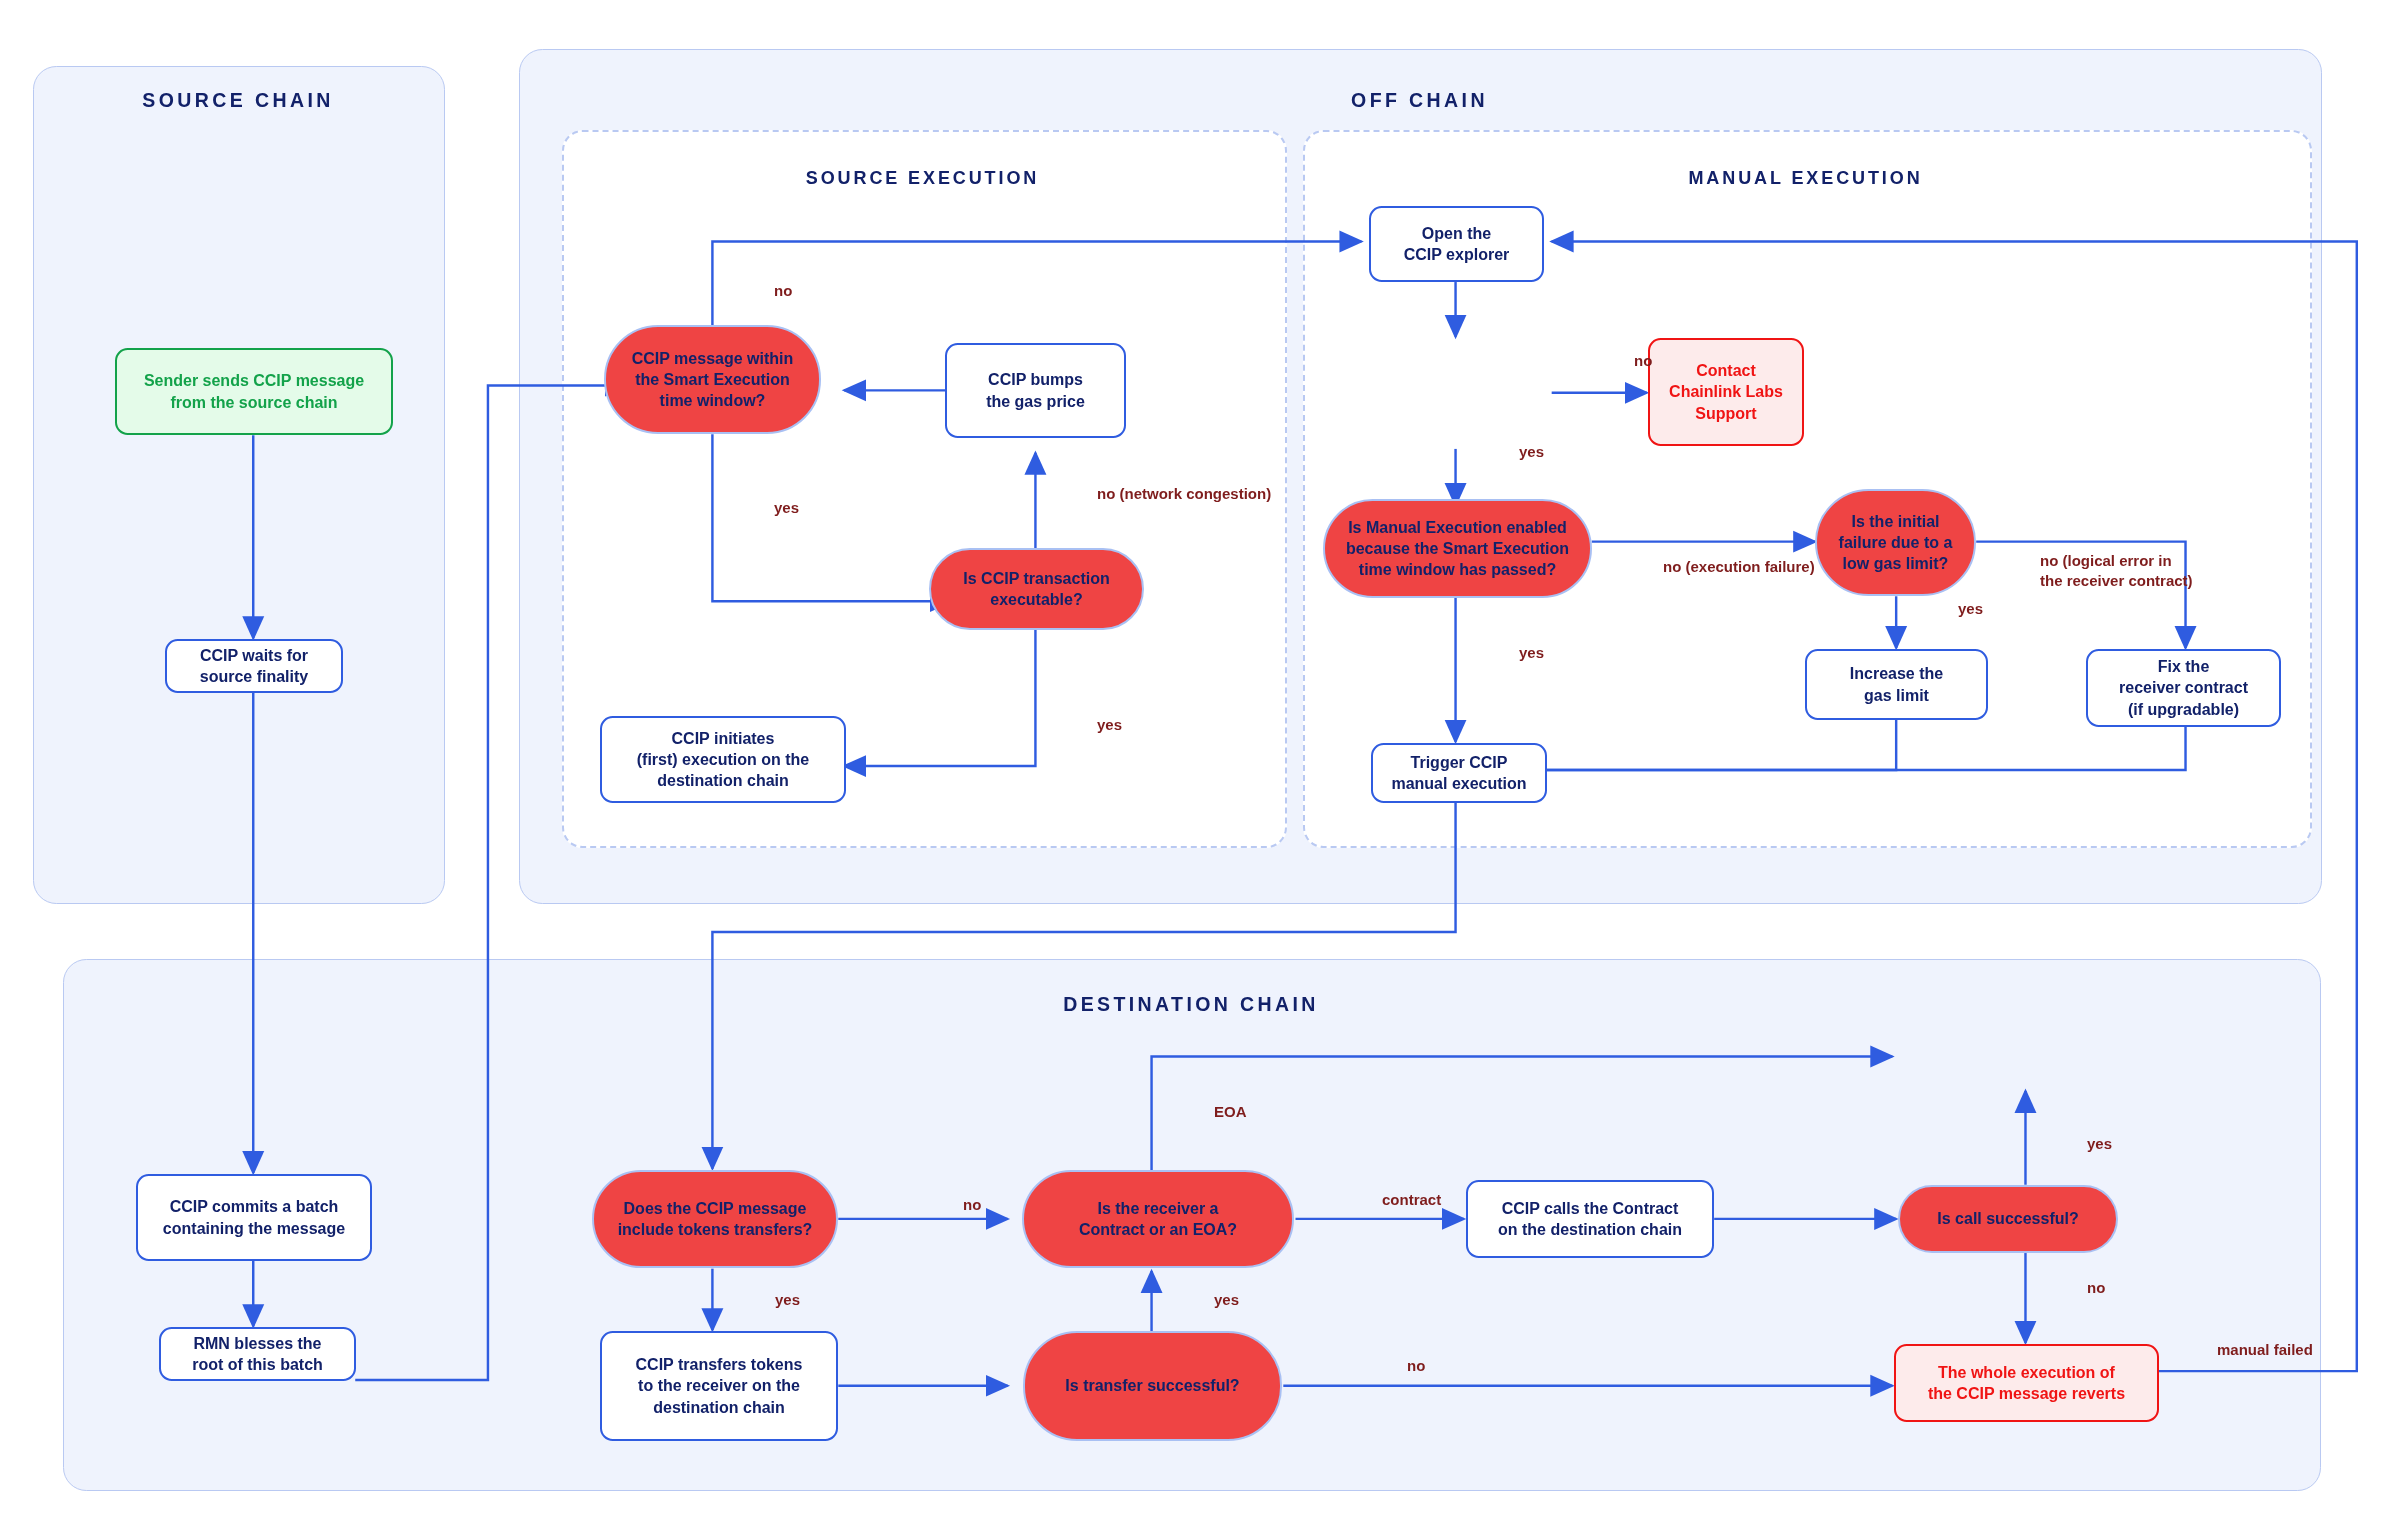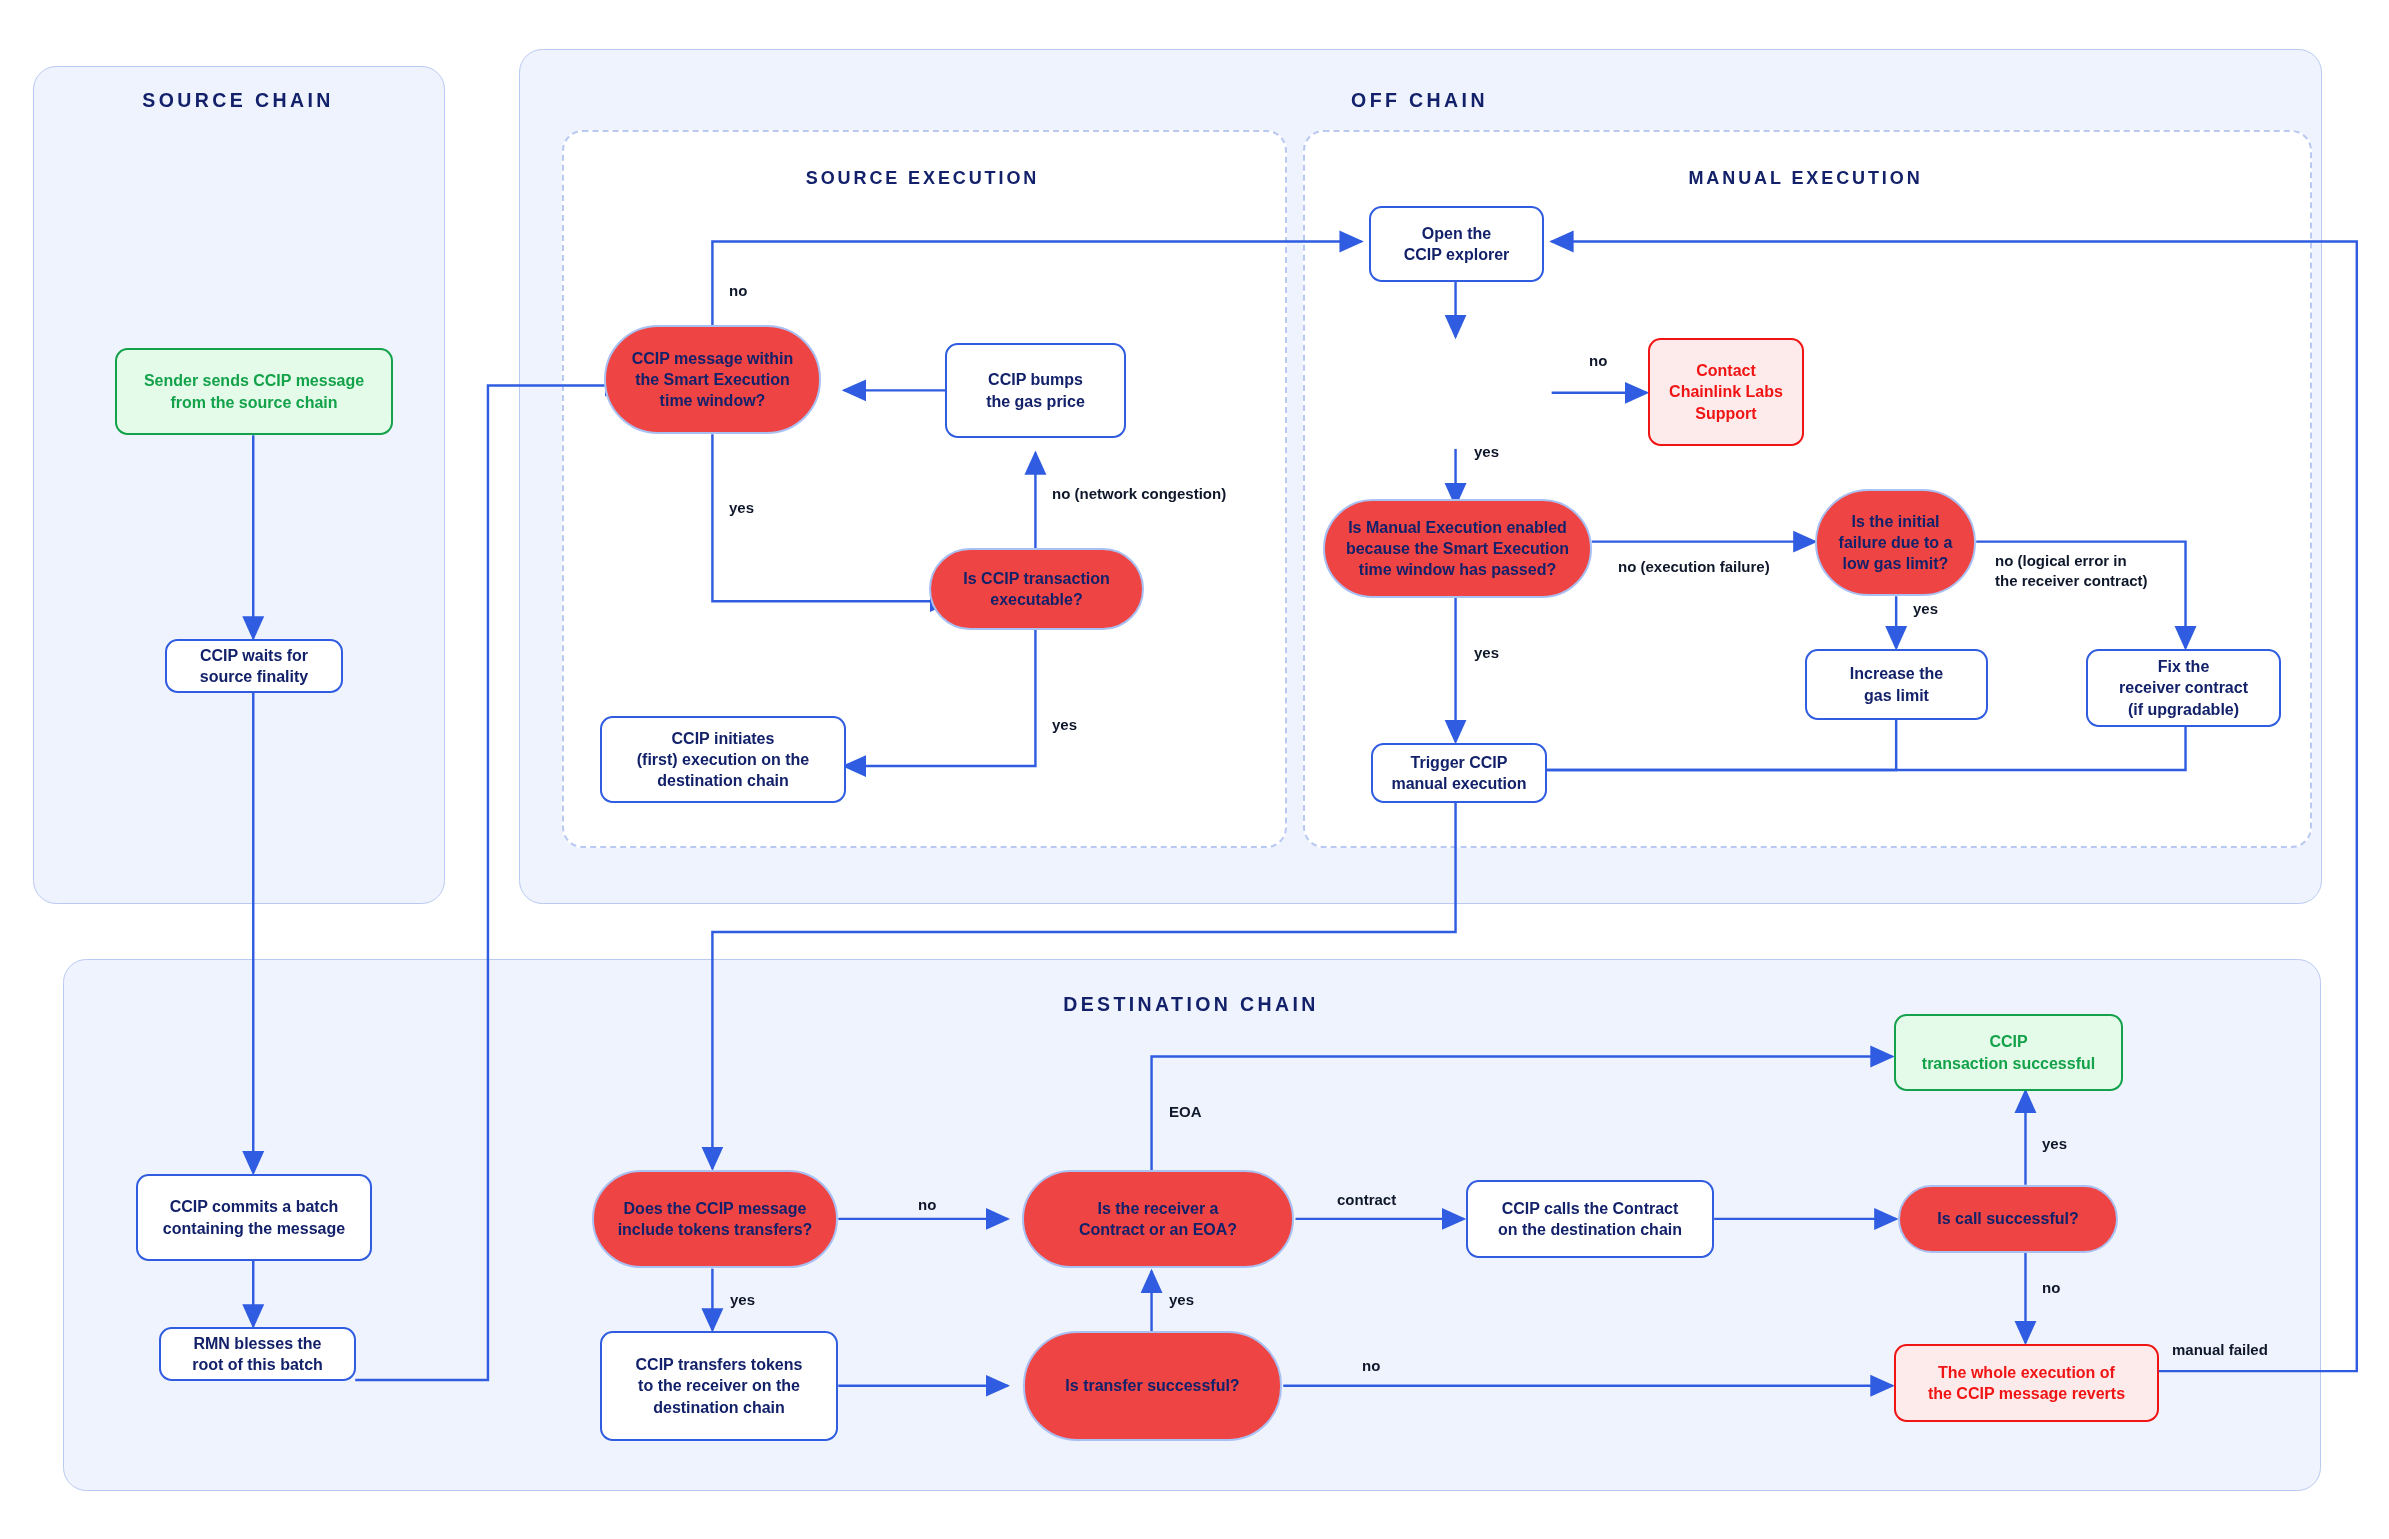--- a/index.html
+++ b/index.html
@@ -10,21 +10,21 @@
   .sublane{position:absolute;border-radius:20.5px;background:#ffffff;border:2px dashed #b9c9f2;}
   .lane-title{position:absolute;color:#122169;font-weight:700;letter-spacing:3.4px;
               font-size:19.5px;text-align:center;white-space:nowrap;}
   .node{position:absolute;box-sizing:border-box;display:flex;align-items:center;
         justify-content:center;text-align:center;line-height:1.32;font-weight:700;
         font-size:16px;padding:2.9px 5.9px;}
   .rect{background:#ffffff;border:2px solid #2f5ce0;border-radius:12.7px;color:#122169;}
   .dec{background:#ef4444;border:2px solid #a9c0f3;border-radius:54px;color:#122169;}
   .ok{background:#e4fbe9;border:2px solid #13a24a;border-radius:12.7px;color:#13a24a;}
   .err{background:#fdebeb;border:2px solid #f01414;border-radius:12.7px;color:#f01414;}
-  .elabel{position:absolute;color:#0f172a;font-weight:700;font-size:15px;white-space:nowrap;}
+  .elabel{position:absolute;color:#7f1d1d;font-weight:700;font-size:15px;white-space:nowrap;margin-left:45px;}
 </style>
 </head>
 <body>
 
 <div id="stage">
 
   <div class="lane" style="left:33px;top:66px;width:410px;height:836px;"></div>
   <div class="lane-title" style="left:33px;top:89px;width:410px;">SOURCE CHAIN</div>
 
   <div class="lane" style="left:519px;top:49px;width:1801px;height:853px;"></div>
@@ -169,22 +169,20 @@
   <div class="node dec" style="left:1023px;top:1331px;width:259px;height:110px;white-space:pre-line;">Is transfer successful?</div>
 
   <div class="node dec" style="left:1022px;top:1170px;width:272px;height:98px;white-space:pre-line;">Is the receiver a
 Contract or an EOA?</div>
 
   <div class="node rect" style="left:1466px;top:1180px;width:248px;height:78px;white-space:pre-line;">CCIP calls the Contract
 on the destination chain</div>
 
   <div class="node dec" style="left:1898px;top:1185px;width:220px;height:68px;white-space:pre-line;">Is call successful?</div>
 
-  <div class="node ok" style="left:1894px;top:1014px;width:229px;height:77px;white-space:pre-line;">CCIP
-transaction successful</div>
 
   <div class="node err" style="left:1894px;top:1344px;width:265px;height:78px;white-space:pre-line;">The whole execution of
 the CCIP message reverts</div>
 
   <div class="elabel" style="left:729px;top:282px;">no</div>
   <div class="elabel" style="left:729px;top:499px;">yes</div>
   <div class="elabel" style="left:1052px;top:485px;">no (network congestion)</div>
   <div class="elabel" style="left:1052px;top:716px;">yes</div>
   <div class="elabel" style="left:1589px;top:352px;">no</div>
   <div class="elabel" style="left:1474px;top:443px;">yes</div>

